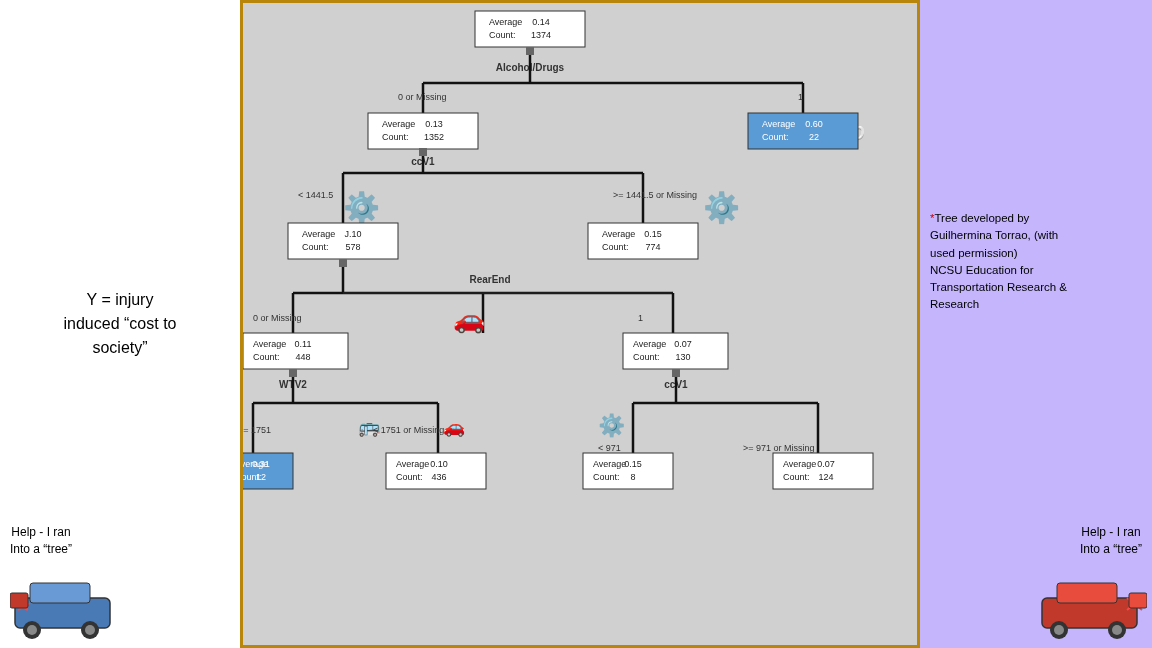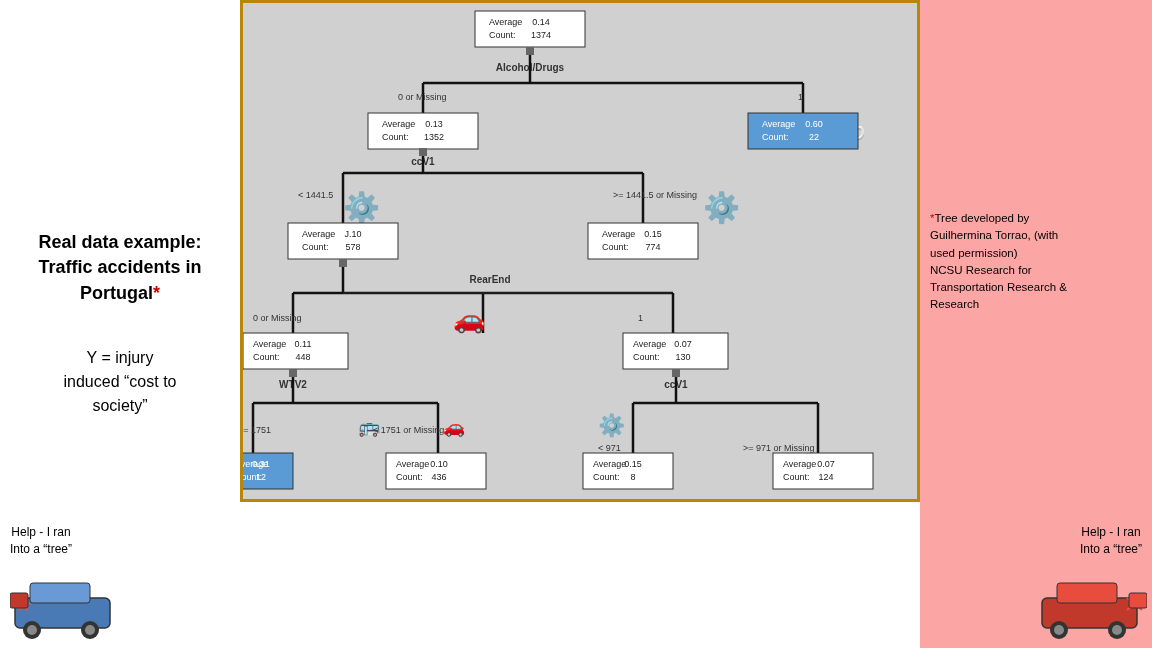--- a/index.html
+++ b/index.html
@@ -60,33 +60,33 @@
       left: 10px;
       width: 110px;
       height: 80px;
     }
 
     
     #main-area {
       position: absolute;
       left: 240px; top: 0;
       width: 680px;
-      height: 502px;
+      height: 648px;
       background: #d0d0d0;
       border: 3px solid #b8860b;
       overflow: hidden;
     }
 
     
     #right-panel {
       position: absolute;
       left: 920px; top: 0;
       width: 232px;
       height: 648px;
-      background: #fca5a5;
+      background: #c4b5fd;
       padding: 15px;
     }
 
     .tree-credit {
       position: absolute;
       top: 200px;
       left: 0;
       font-size: 11.5px;
       line-height: 1.5;
       padding: 10px;
@@ -164,23 +164,20 @@
     .tree-line-thick {
       stroke: #111;
       stroke-width: 2.5;
       fill: none;
     }
   </style>
 </head>
 <body>
 
 <div id="left-panel">
-  <div class="left-title">
-    Real data example: Traffic accidents in Portugal<span class="asterisk">*</span>
-  </div>
   <div class="left-subtitle">
     Y = injury<br>induced “cost to<br>society”
   </div>
   <div class="help-label-left">
     Help - I ran<br>Into  a “tree”
   </div>
 
   <div class="car-image-left">
     <svg width="110" height="80" viewBox="0 0 110 80">
 
@@ -349,21 +346,21 @@
     <text x="583" y="477" class="node-text" font-size="8" text-anchor="middle">124</text>
 
   </svg>
 </div>
 
 <div id="right-panel">
   <div class="tree-credit">
     <span class="asterisk">*</span><span>Tree developed by</span><br>
     <span>Guilhermina Torrao, (with</span><br>
     <span>used permission)</span><br>
-    <span>NCSU  Research for</span><br>
+    <span>NCSU  Education for</span><br>
     <span>Transportation Research &amp;</span><br>
     <span>Research</span>
   </div>
   <div class="help-label-right">
     Help - I ran<br>Into  a “tree”
   </div>
 
   <div class="car-image-right">
     <svg width="110" height="80" viewBox="0 0 110 80">
       <rect x="5" y="30" width="95" height="30" rx="5" fill="#c0392b" stroke="#333" stroke-width="1.5"></rect>

